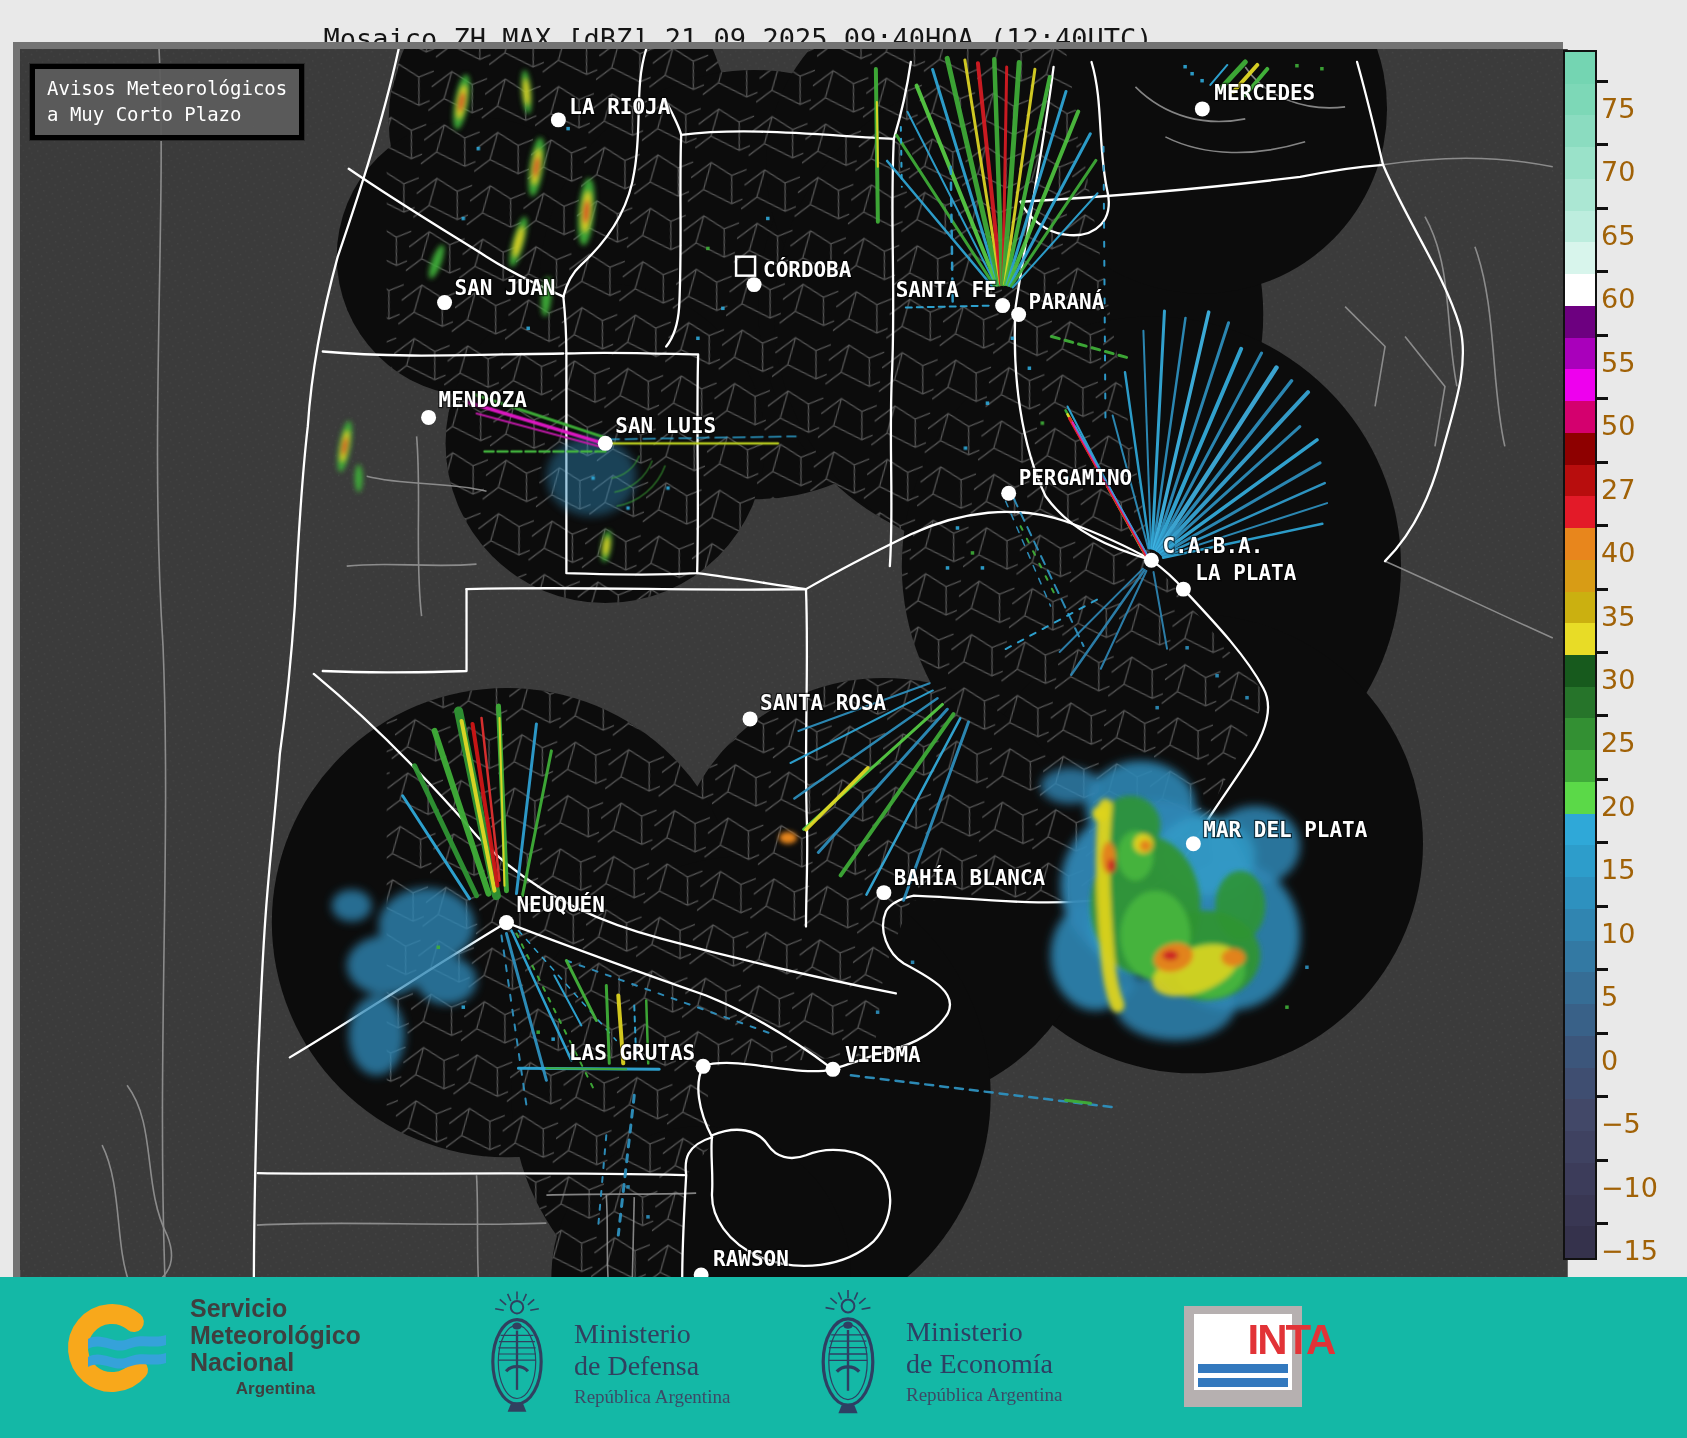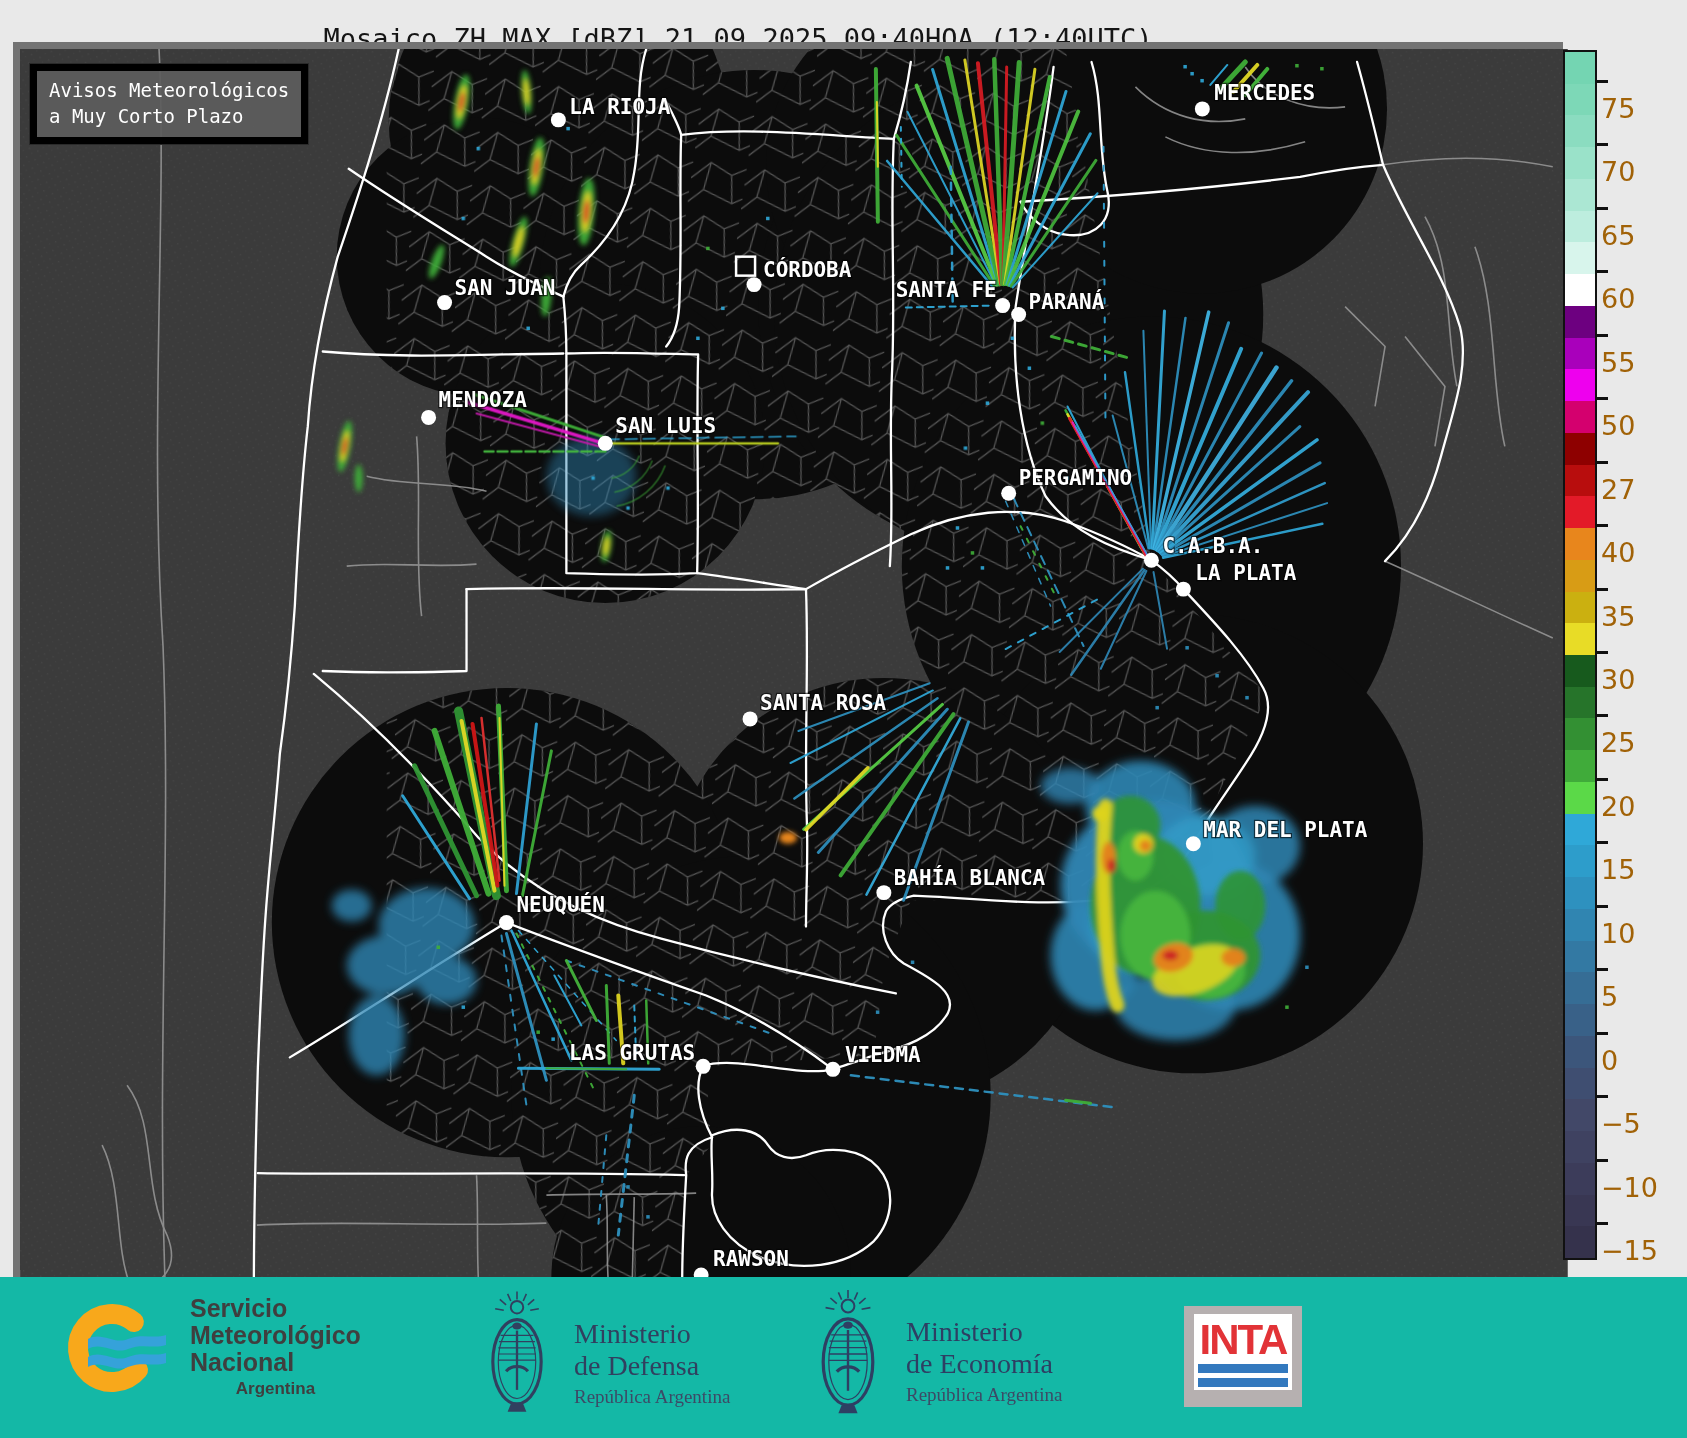--- a/index.html
+++ b/index.html
@@ -4,21 +4,21 @@
 <style>
   html,body{margin:0;padding:0;background:#e9e9e9;}
   .page{position:relative;width:1687px;height:1438px;background:#e9e9e9;
         font-family:"DejaVu Sans Mono","Liberation Mono",monospace;overflow:hidden;}
   .title{position:absolute;top:23px;left:13px;width:1450px;text-align:center;
          font-size:27px;color:#151515;letter-spacing:0;white-space:nowrap;}
   .map-wrap{position:absolute;left:13px;top:42px;width:1550px;height:1235px;
             background:#3b3b3b;border:7px solid #737373;box-sizing:border-box;}
   .map-wrap svg{display:block;}
   .warnbox{position:absolute;left:30px;top:64px;background:rgba(92,92,92,.93);
-           border:7px solid #000000;outline:1px solid #2a2a2a;padding:6px 12px 8px 12px;}
+           border:5px solid #000000;outline:1px solid #2a2a2a;padding:6px 12px 8px 12px;}
   .warnbox .wl{color:#fff;font-size:19px;line-height:26px;white-space:nowrap;}
   .cbar{position:absolute;left:1563px;top:50px;width:30px;height:1206px;
         border:2px solid #111;box-sizing:content-box;}
   .cb-ticks{position:absolute;left:1597px;top:50px;width:88px;height:1210px;}
   .cb-tick{position:absolute;left:0;}
   .cb-tick .tl{position:absolute;left:0;top:-2px;width:11px;height:3px;background:#111;}
   .cb-tick .tv{position:absolute;left:4px;top:-17px;font-family:"DejaVu Sans","Liberation Sans",sans-serif;
                font-size:27px;color:#a16207;margin-top:28px;}
   .footer{position:absolute;left:0;top:1277px;width:1687px;height:161px;background:#14b8a6;}
   .smn{position:absolute;left:62px;top:18px;display:flex;}
@@ -26,21 +26,21 @@
   .smn-text .big{font-size:25px;font-weight:bold;line-height:27px;}
   .smn-text .small{font-size:17px;font-weight:bold;margin-top:3px;text-align:center;}
   .gov{position:absolute;display:flex;font-family:"Liberation Serif","DejaVu Serif",serif;color:#31405f;}
   .gov-text{margin-left:18px;padding-top:28px;}
   .gov-text .g1{font-size:28px;font-weight:normal;line-height:32px;}
   .gov-text .g2{font-size:19px;margin-top:4px;color:#3c4a66;}
   .inta{position:absolute;left:1184px;top:29px;width:118px;height:101px;background:#b6b0b0;}
   .inta-in{position:absolute;left:10px;top:8px;width:98px;height:76px;background:#fff;}
   .inta-word{position:absolute;left:0;top:2px;width:98px;text-align:center;
              font-family:"Liberation Sans",sans-serif;font-weight:bold;font-size:42px;
-             letter-spacing:-2px;color:#e23337;}
+             letter-spacing:-2px;color:#e23337;padding-left:48px;}
   .inta-s1,.inta-s2{position:absolute;left:4px;width:90px;height:9px;background:#3379be;}
   .inta-s1{top:50px;}.inta-s2{top:64px;}
 </style>
 </head>
 <body>
 
 <div class="page">
 
   <div class="title">Mosaico ZH MAX [dBZ] 21.09.2025 09:40HOA (12:40UTC)</div>
 

